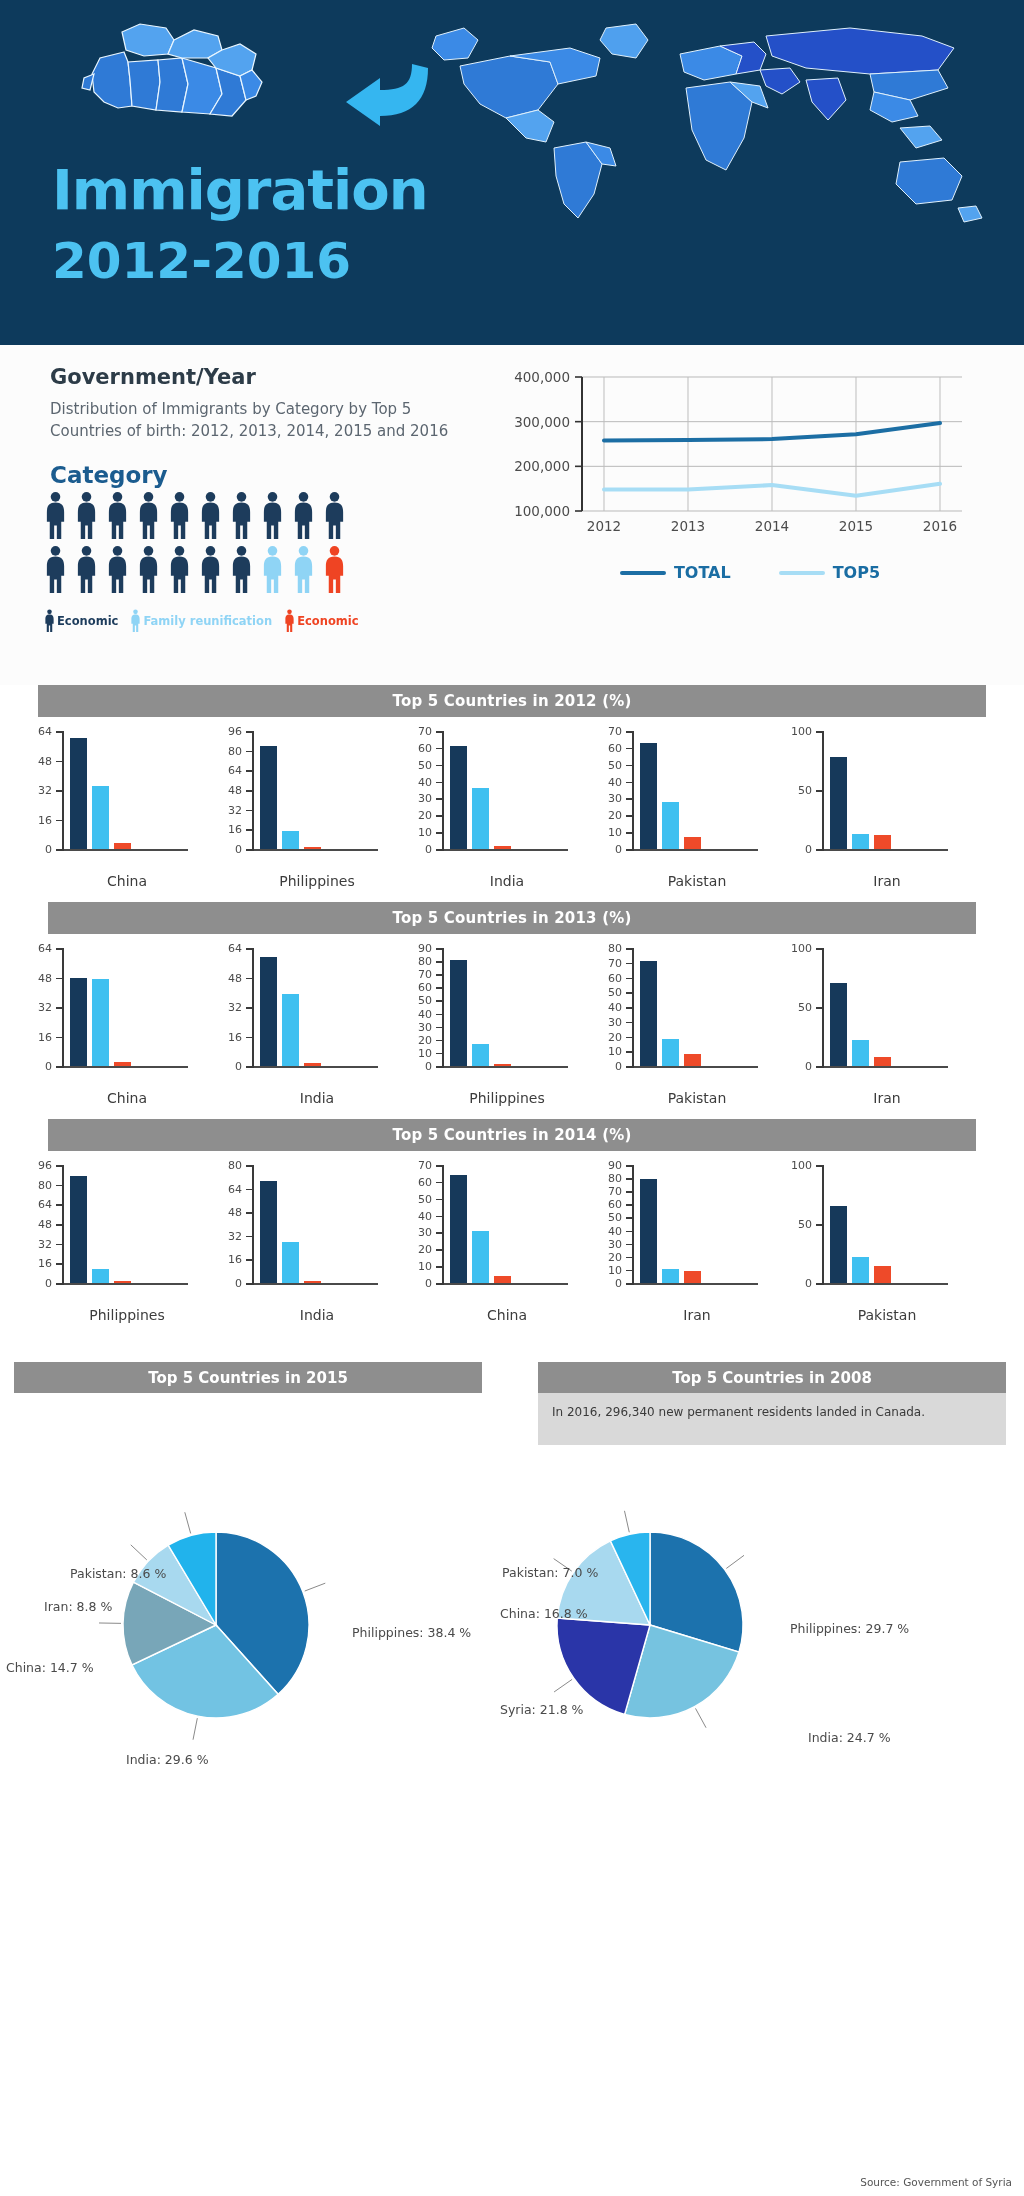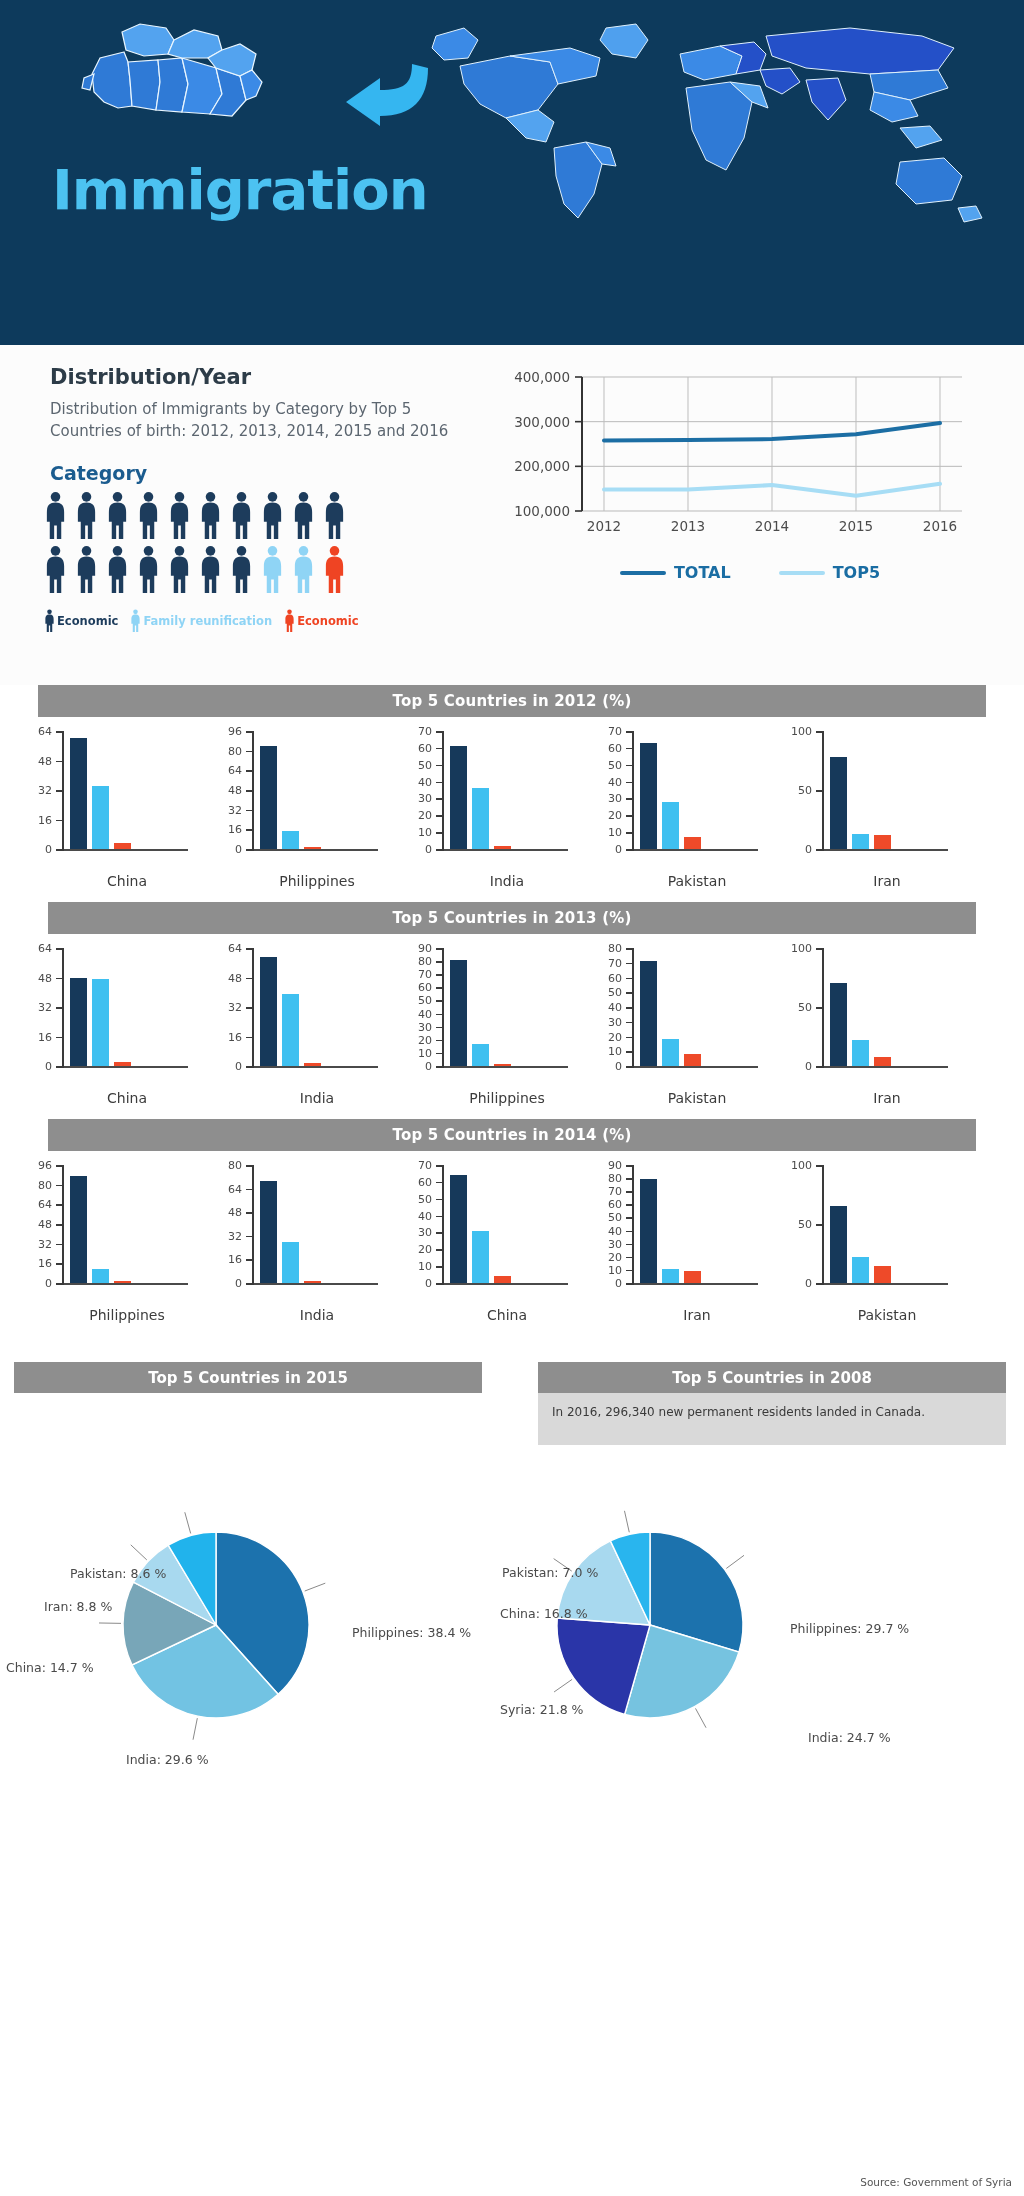--- a/index.html
+++ b/index.html
@@ -54,21 +54,21 @@
     font-size: 21px; font-weight: bold; color: #2d3c48;
     font-family: "DejaVu Sans", sans-serif;
   }
   .s1-desc {
     position: absolute; left: 50px; top: 54px; width: 420px;
     font-size: 15px; line-height: 1.45; color: #5c6670;
     font-family: "DejaVu Sans", sans-serif;
   }
   .s1-cat {
     position: absolute; left: 50px; top: 117px;
-    font-size: 19px; font-weight: bold; color: #1b5c8f;
+    font-size: 23px; font-weight: bold; color: #1b5c8f;
     font-family: "DejaVu Sans", sans-serif;
   }
   .picto-rows { position: absolute; left: 44px; top: 146px; }
   .picto-row { display: flex; gap: 8px; margin-bottom: 4px; }
 
   .picto-legend {
     position: absolute; left: 44px; top: 264px;
     display: flex; align-items: center; gap: 4px;
     font-size: 11.5px; font-weight: bold;
     font-family: "DejaVu Sans", sans-serif;
@@ -206,24 +206,25 @@
 
       <path d="M444 74 L480 82 L488 98 L462 104 L440 92 Z" fill="#3b8ae6"></path>
       <path d="M470 110 L500 108 L512 122 L486 130 Z" fill="#53a3ef"></path>
 
       <path d="M470 144 L514 140 L532 158 L522 182 L486 186 L466 166 Z" fill="#2f7ad6"></path>
       <path d="M528 190 L546 188 L552 200 L534 204 Z" fill="#53a3ef"></path>
     </g>
   </svg>
 
   <div class="hero-title">Immigration</div>
+  <div class="hero-sub">2012-2016</div>
 </div>
 
 <div class="sec1">
-  <div class="s1-title">Distribution/Year</div>
+  <div class="s1-title">Government/Year</div>
   <div class="s1-desc">Distribution of Immigrants by Category by Top 5 Countries of birth: 2012, 2013, 2014, 2015 and 2016</div>
   <div class="s1-cat">Category</div>
 
   <div class="picto-rows" id="picto-rows">
       <div class="picto-row">
         <svg width="23" height="50" viewBox="0 0 24 52">
           <circle cx="12" cy="6" r="5" fill="#1d3c5c"></circle>
           <path d="M12 12 C5 12 3 16 3 22 L3 32 L6 32 L6 50 L10.6 50 L10.6 36 L13.4 36 L13.4 50 L18 50 L18 32 L21 32 L21 22 C21 16 19 12 12 12 Z" fill="#1d3c5c"></path>
         </svg>
         <svg width="23" height="50" viewBox="0 0 24 52">

